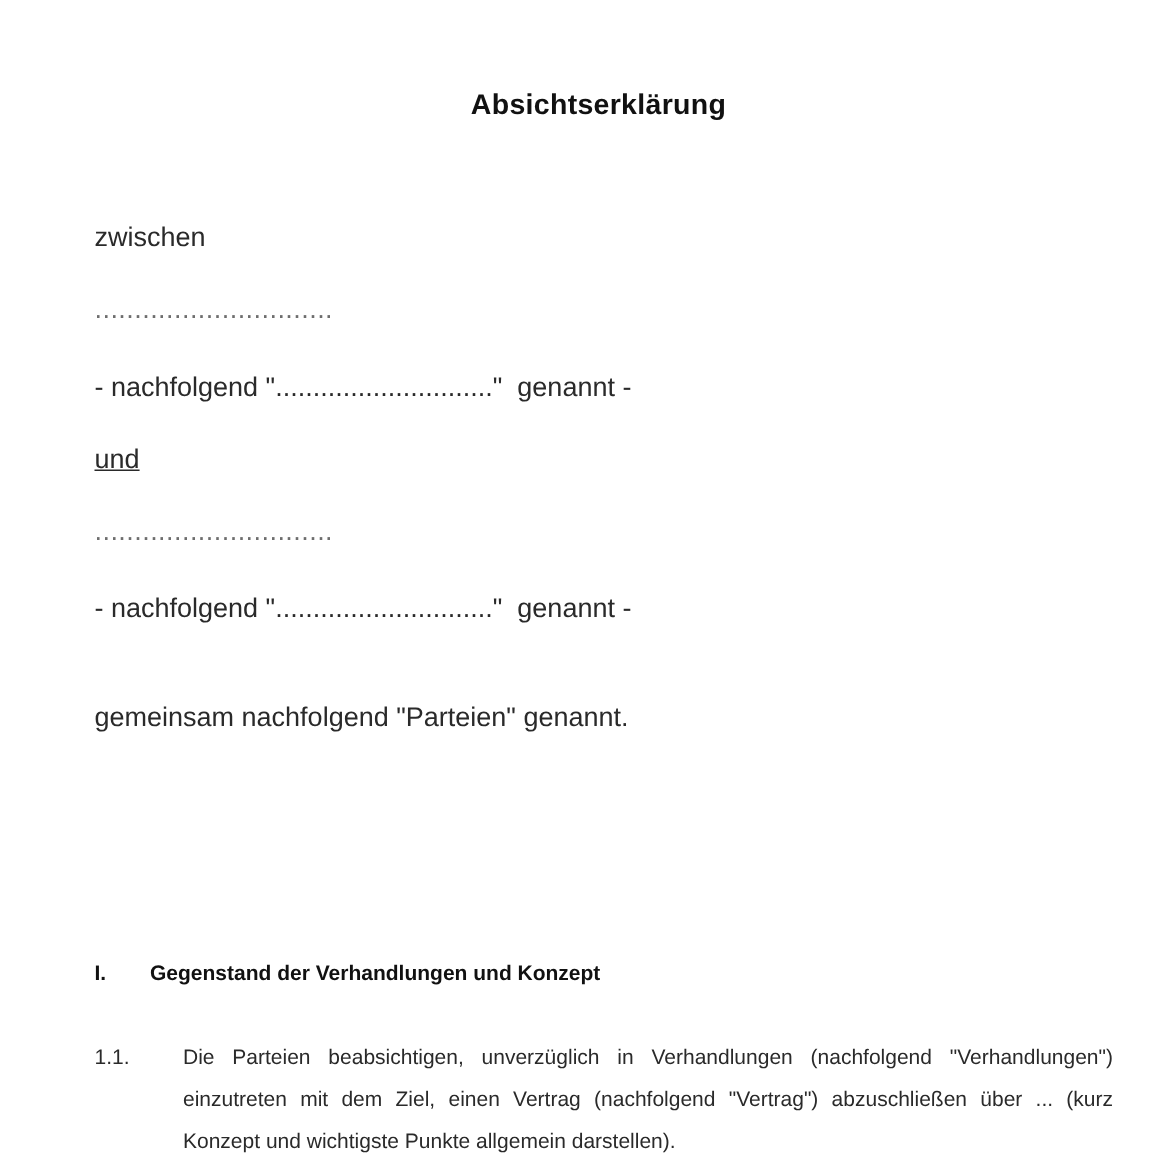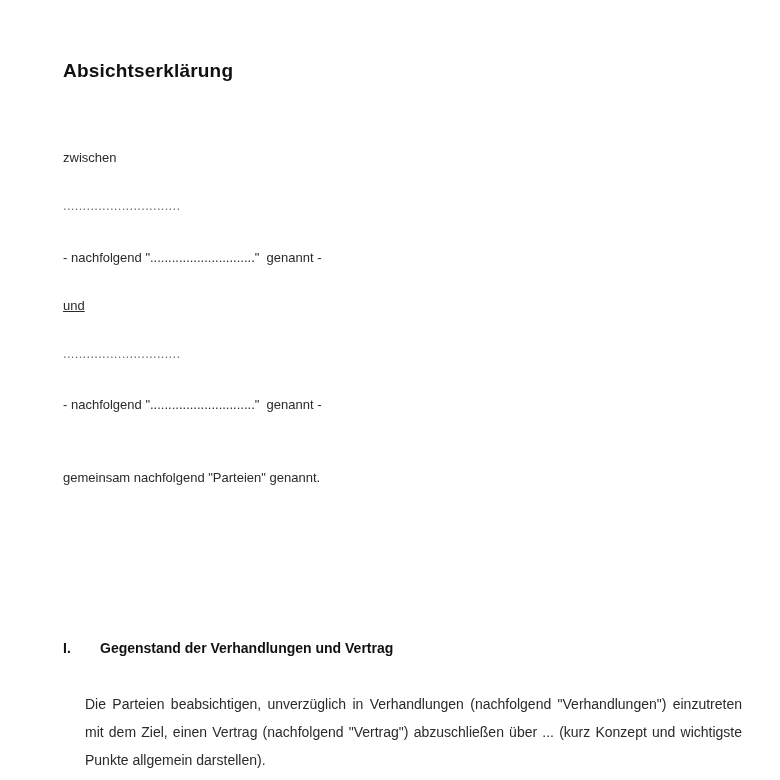--- a/index.html
+++ b/index.html
@@ -14,30 +14,30 @@
     background: #ffffff;
     font-family: "Liberation Sans", "DejaVu Sans", sans-serif;
     color: #222222;
     overflow: hidden;
   }
   .doc-title {
     position: absolute;
     top: 60px;
     left: 63px;
     right: 45px;
-    text-align: left;
+    text-align: center;
     font-size: 19px;
     font-weight: 700;
     color: #111111;
     letter-spacing: 0.2px;
   }
   .line {
     position: absolute;
     left: 63px;
-    font-size: 13px;
+    font-size: 18px;
     line-height: 16px;
     white-space: pre;
     color: #2a2a2a;
   }
   .dotted {
     color: #6e6e6e;
     letter-spacing: 0.3px;
   }
   .pos-zwischen   { top: 150px; }
   .pos-dots1      { top: 198px; }
@@ -96,20 +96,21 @@
   <div class="line pos-und">und</div>
 
   <div class="line dotted pos-dots2">..............................</div>
 
   <div class="line pos-nachf2">- nachfolgend "............................."  genannt -</div>
 
   <div class="line pos-joint">gemeinsam nachfolgend "Parteien" genannt.</div>
 
   <div class="section-row">
     <div class="marker-col">I.</div>
-    <div>Gegenstand der Verhandlungen und Vertrag</div>
+    <div>Gegenstand der Verhandlungen und Konzept</div>
   </div>
 
   <div class="clause-row">
+    <div class="clause-num">1.1.</div>
     <div class="clause-text">Die Parteien beabsichtigen, unverzüglich in Verhandlungen (nachfolgend "Verhandlungen") einzutreten mit dem Ziel, einen Vertrag (nachfolgend "Vertrag") abzuschließen über ... (kurz Konzept und wichtigste Punkte allgemein darstellen).</div>
   </div>
 
 </div>
 
 </body></html>

